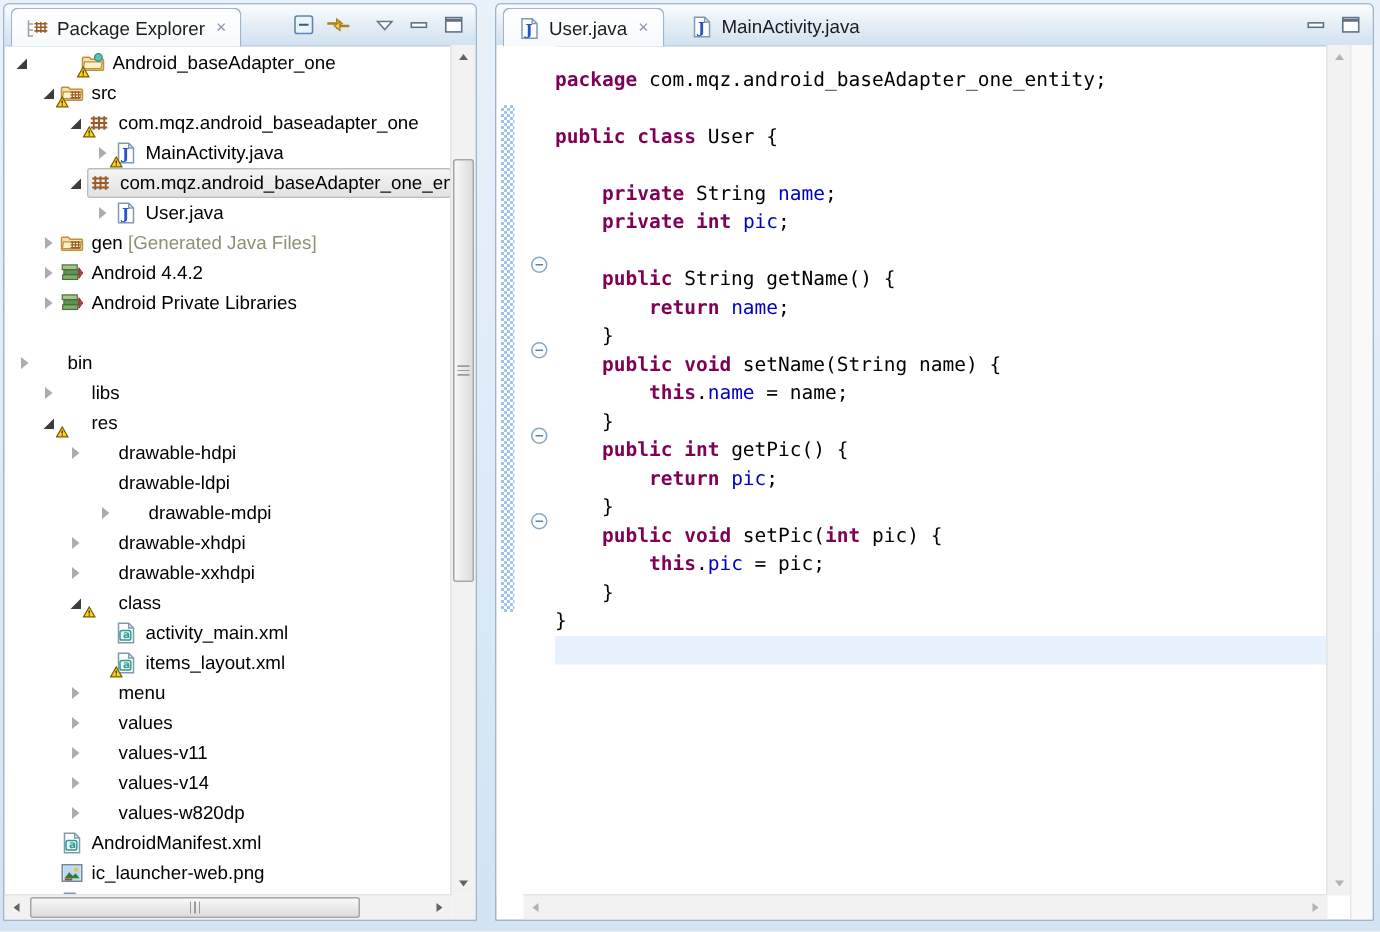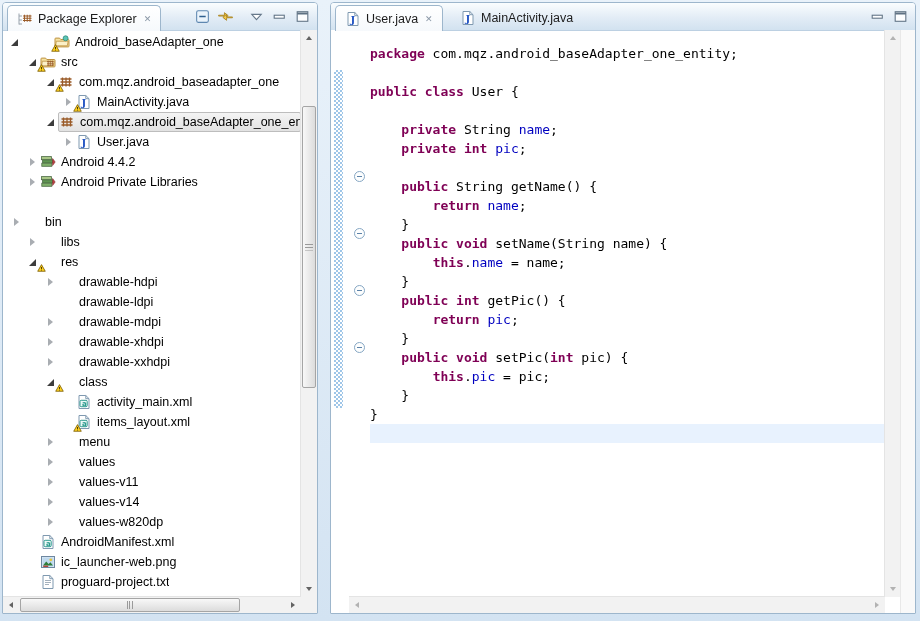--- a/index.html
+++ b/index.html
@@ -255,20 +255,37 @@
             </svg>
           </span>
           <span class="tlabel">User.java</span>
         </div>
       </div>
       <div class="tree-row" style="padding-left: 22px;">
         <span class="tw col"></span>
         <div class="rowbody">
           <span class="ticon">
             <svg viewBox="0 0 16 16">
+              <path d="M1 4.8C1 4.4 1.3 4.1 1.7 4.1H5.6l1.2 1.4h7.5c.4 0 .7.3.7.7v6c0 .4-.3.7-.7.7H1.7c-.4 0-.7-.3-.7-.7z" fill="#F6E3A4" stroke="#BD9140"></path>
+              <path d="M2.3 7.2h11.9l-.9 4.6H1.6z" fill="#FBF0C8" stroke="#BD9140" stroke-width="0.8"></path>
+              <g transform="translate(5.5,4.5) scale(0.6)">
+                <g stroke="#9A5B28" stroke-width="1.3" fill="none">
+                  <path d="M2.5 5h11M2.5 8h11M2.5 11h11M4.5 3.5v9M8 3.5v9M11.5 3.5v9"></path>
+                </g>
+              </g>
+            </svg>
+          </span>
+          <span class="tlabel">gen<span class="tsuffix"> [Generated Java Files]</span></span>
+        </div>
+      </div>
+      <div class="tree-row" style="padding-left: 22px;">
+        <span class="tw col"></span>
+        <div class="rowbody">
+          <span class="ticon">
+            <svg viewBox="0 0 16 16">
               <g stroke="#4E6B45" stroke-width="0.8">
                 <rect x="1.5" y="2.6" width="10" height="3.1" fill="#A8C686"></rect>
                 <rect x="2.6" y="5.9" width="10" height="3.1" fill="#5E9450"></rect>
                 <rect x="1.8" y="9.2" width="10" height="3.1" fill="#7FB069"></rect>
               </g>
               <path d="M12.6 4.5l2.6 3.5-2.6 3.5z" fill="#C04040" stroke="#803030" stroke-width="0.6"></path>
             </svg>
           </span>
           <span class="tlabel">Android 4.4.2</span>
         </div>
@@ -328,21 +345,21 @@
           <span class="tlabel">drawable-hdpi</span>
         </div>
       </div>
       <div class="tree-row" style="padding-left: 40px;">
         <span class="tw "></span>
         <div class="rowbody">
           <span class="ticon"></span>
           <span class="tlabel">drawable-ldpi</span>
         </div>
       </div>
-      <div class="tree-row" style="padding-left: 40px;">
+      <div class="tree-row" style="padding-left: 60px;">
         <span class="tw col"></span>
         <div class="rowbody">
           <span class="ticon"></span>
           <span class="tlabel">drawable-mdpi</span>
         </div>
       </div>
       <div class="tree-row" style="padding-left: 40px;">
         <span class="tw col"></span>
         <div class="rowbody">
           <span class="ticon"></span>

